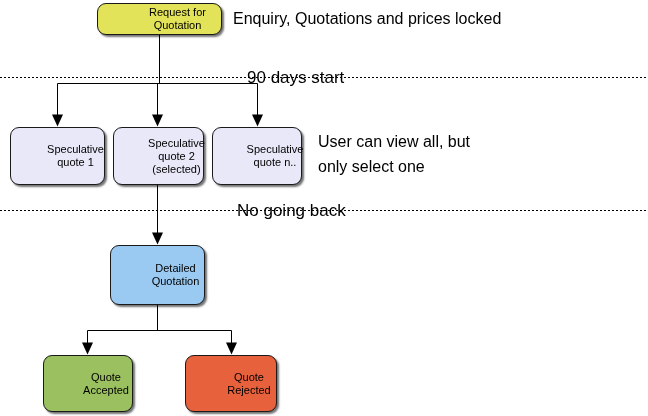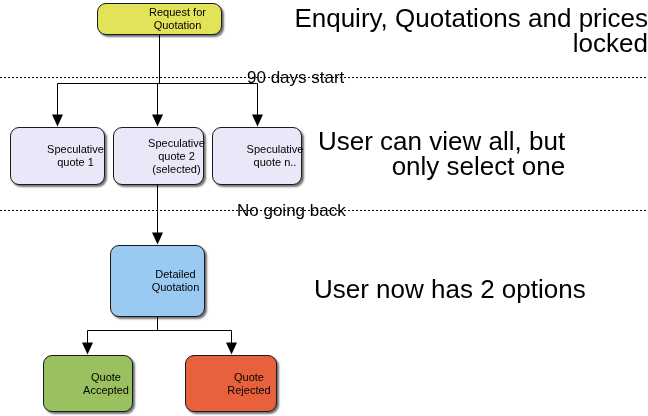--- a/index.html
+++ b/index.html
@@ -40,23 +40,22 @@
     color: #000000;
     white-space: pre-line;
   }
   .anno {
     position: absolute;
     z-index: 2;
     color: #000000;
     white-space: pre-line;
   }
   .anno-big {
-    font-size: 26px;
+    font-size: 16px;
     line-height: 25px;
-    text-align: right;
   }
   .anno-phase {
     font-size: 17px;
     line-height: 17px;
     font-weight: normal;
   }
 </style>
 </head>
 <body>
 
@@ -103,21 +102,21 @@
     <span class="node-label">Speculative
 quote 2
 (selected)</span>
   </div>
 
   <div class="node" style="left: 212px; top: 127px; width: 90px; height: 58px; background: rgb(232, 232, 248);">
     <span class="node-label">Speculative
 quote n..</span>
   </div>
 
-  <div class="node" style="left: 110px; top: 245px; width: 95px; height: 72px; background: rgb(154, 202, 242);">
+  <div class="node" style="left: 110px; top: 245px; width: 95px; height: 60px; background: rgb(154, 202, 242);">
     <span class="node-label">Detailed
 Quotation</span>
   </div>
 
   <div class="node" style="left: 43px; top: 355px; width: 90px; height: 57px; background: rgb(155, 192, 95);">
     <span class="node-label">Quote
 Accepted</span>
   </div>
 
   <div class="node" style="left: 185px; top: 355px; width: 92px; height: 57px; background: rgb(232, 97, 61);">
@@ -127,15 +126,14 @@
 
   <div class="anno anno-big" style="left:233px; top:6px;">Enquiry, Quotations and prices locked</div>
 
   <div class="anno anno-phase" style="left:247px; top:69px;">90 days start</div>
 
   <div class="anno anno-phase" style="left:237px; top:202px;">No going back</div>
 
   <div class="anno anno-big" style="left:318px; top:129px;">User can view all, but
 only select one</div>
 
-  <div class="anno anno-big" style="left:314px; top:277px;">User now has 2 options</div>
 
 </div>
 
 </body></html>

